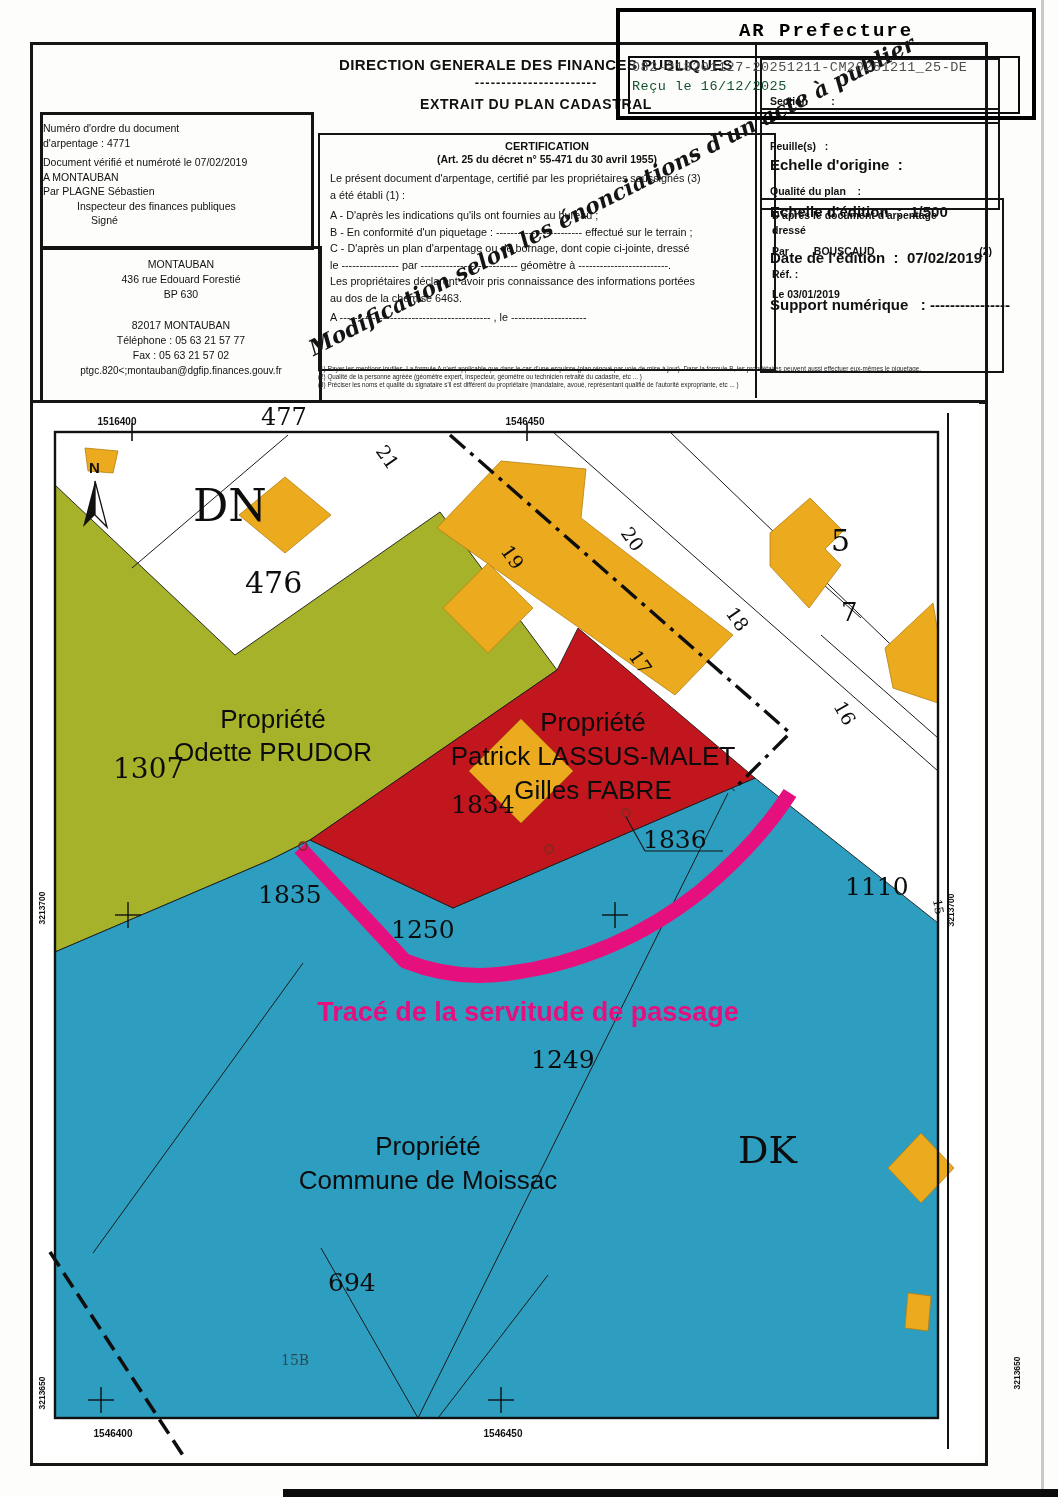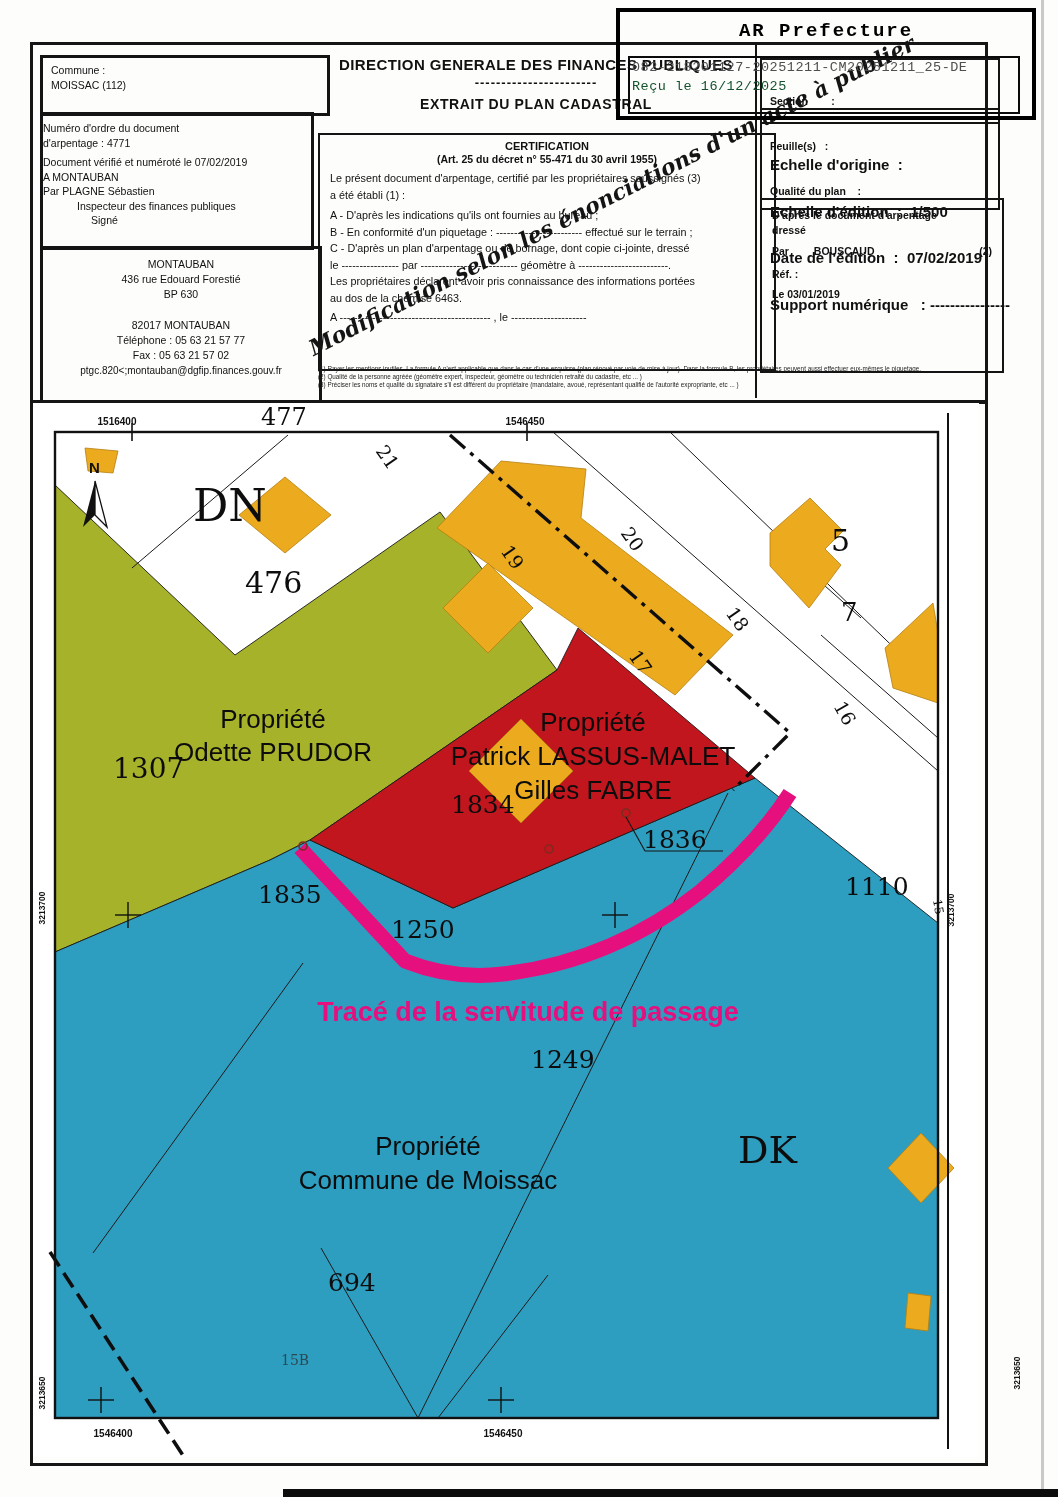--- a/index.html
+++ b/index.html
@@ -41,24 +41,20 @@
   svg text{user-select:none;}
 </style>
 </head>
 <body>
 
 <div class="page">
 
   <div class="abs hdr-border"></div>
   <div class="abs vdiv"></div>
 
-  <div class="box commune-box">
-    <div>Commune :</div>
-    <div>MOISSAC (112)</div>
-  </div>
 
   <div class="box order-box">
     <div>Numéro d'ordre du document</div>
     <div>d'arpentage : 4771</div>
     <div style="margin-top:5px">Document vérifié et numéroté le 07/02/2019</div>
     <div>A MONTAUBAN</div>
     <div>Par PLAGNE Sébastien</div>
     <div style="margin-left:34px">Inspecteur des finances publiques</div>
     <div style="margin-left:48px">Signé</div>
   </div>

